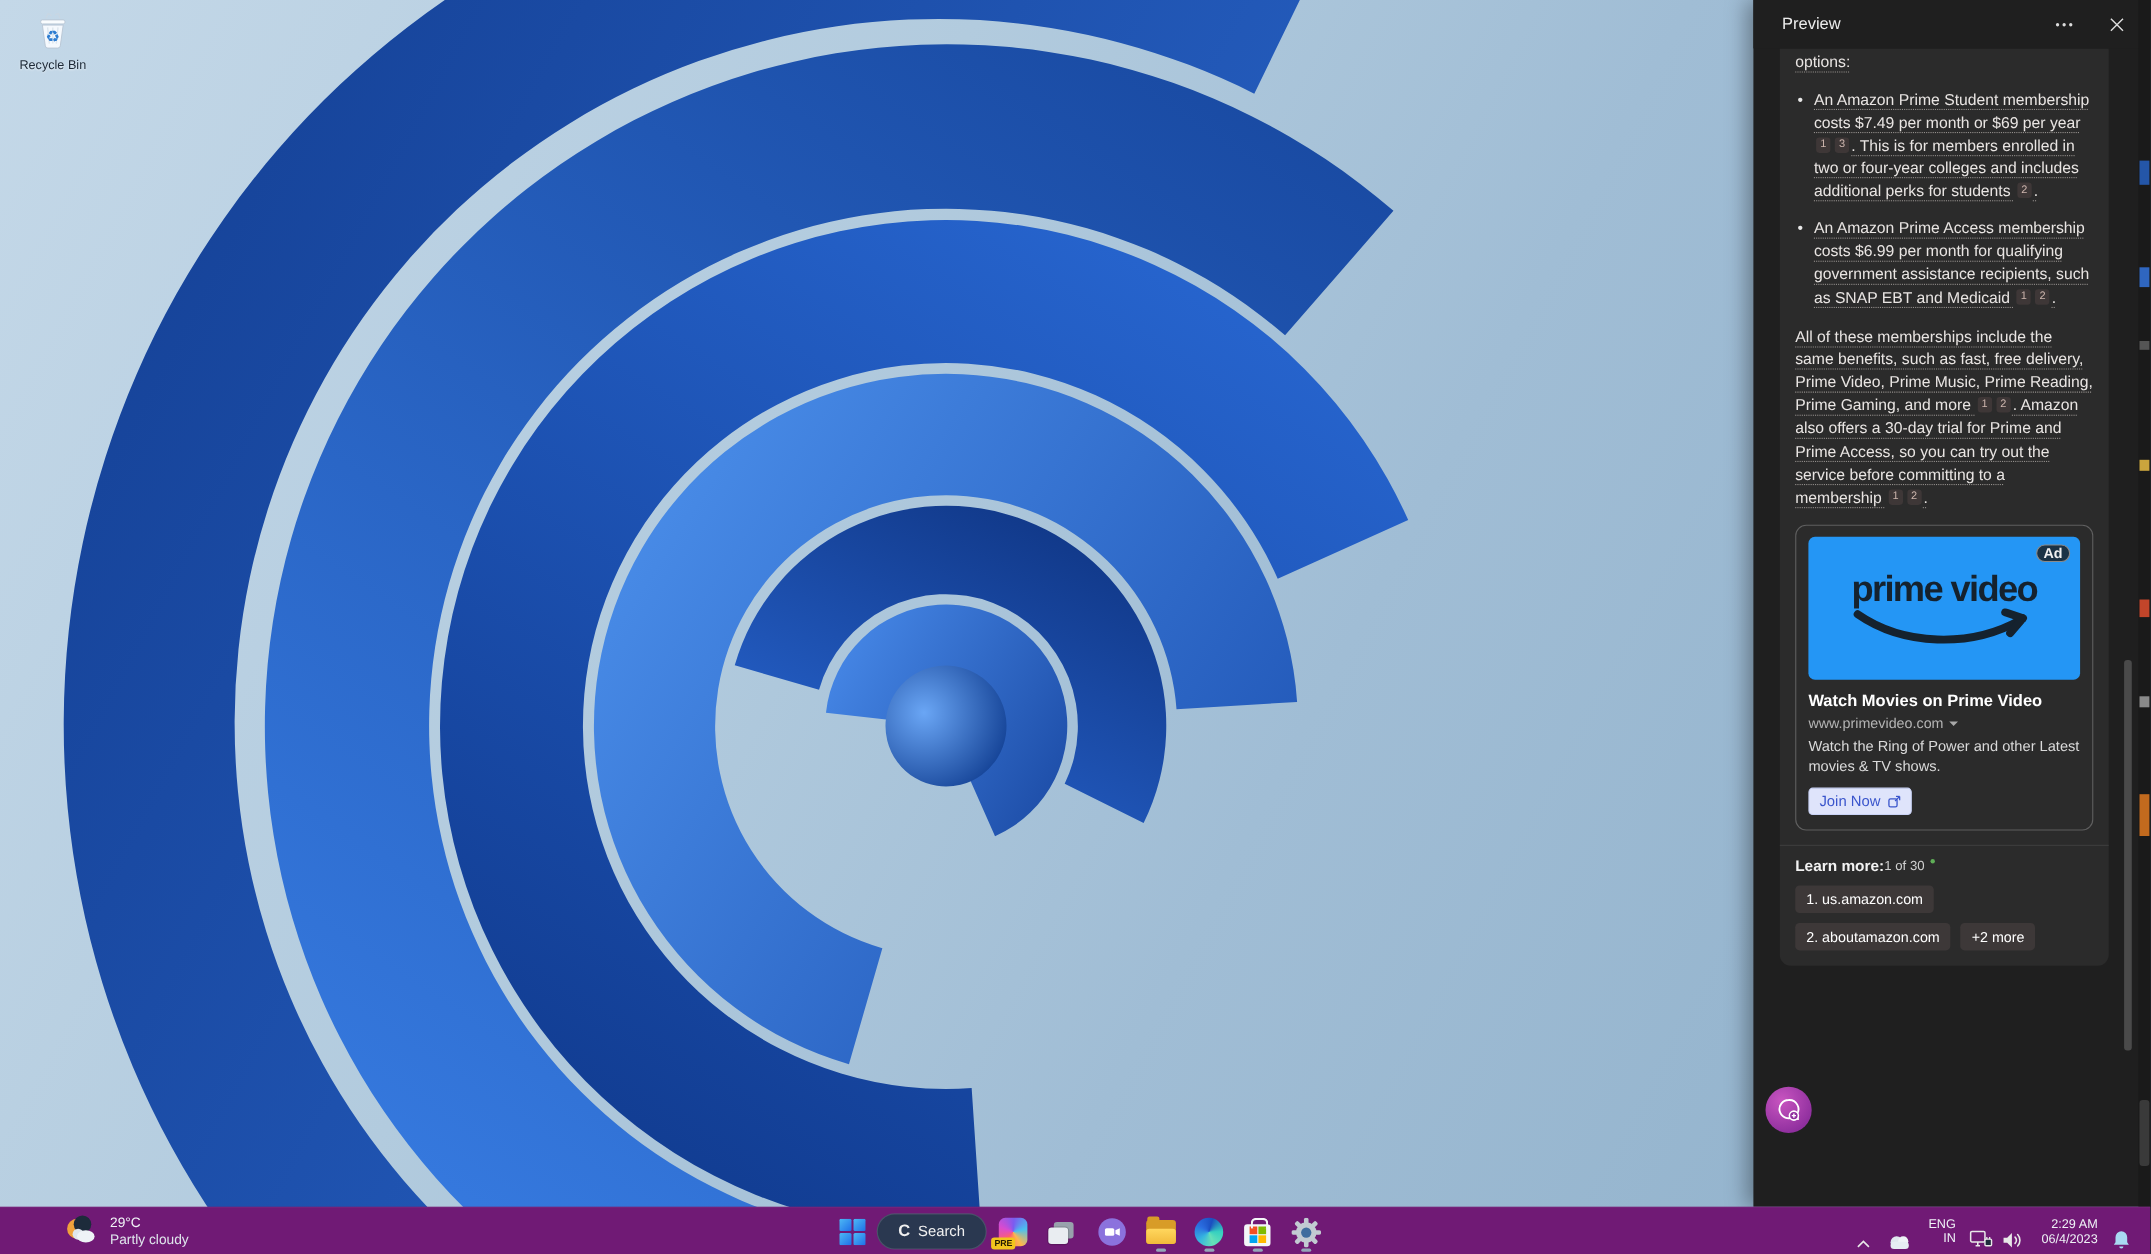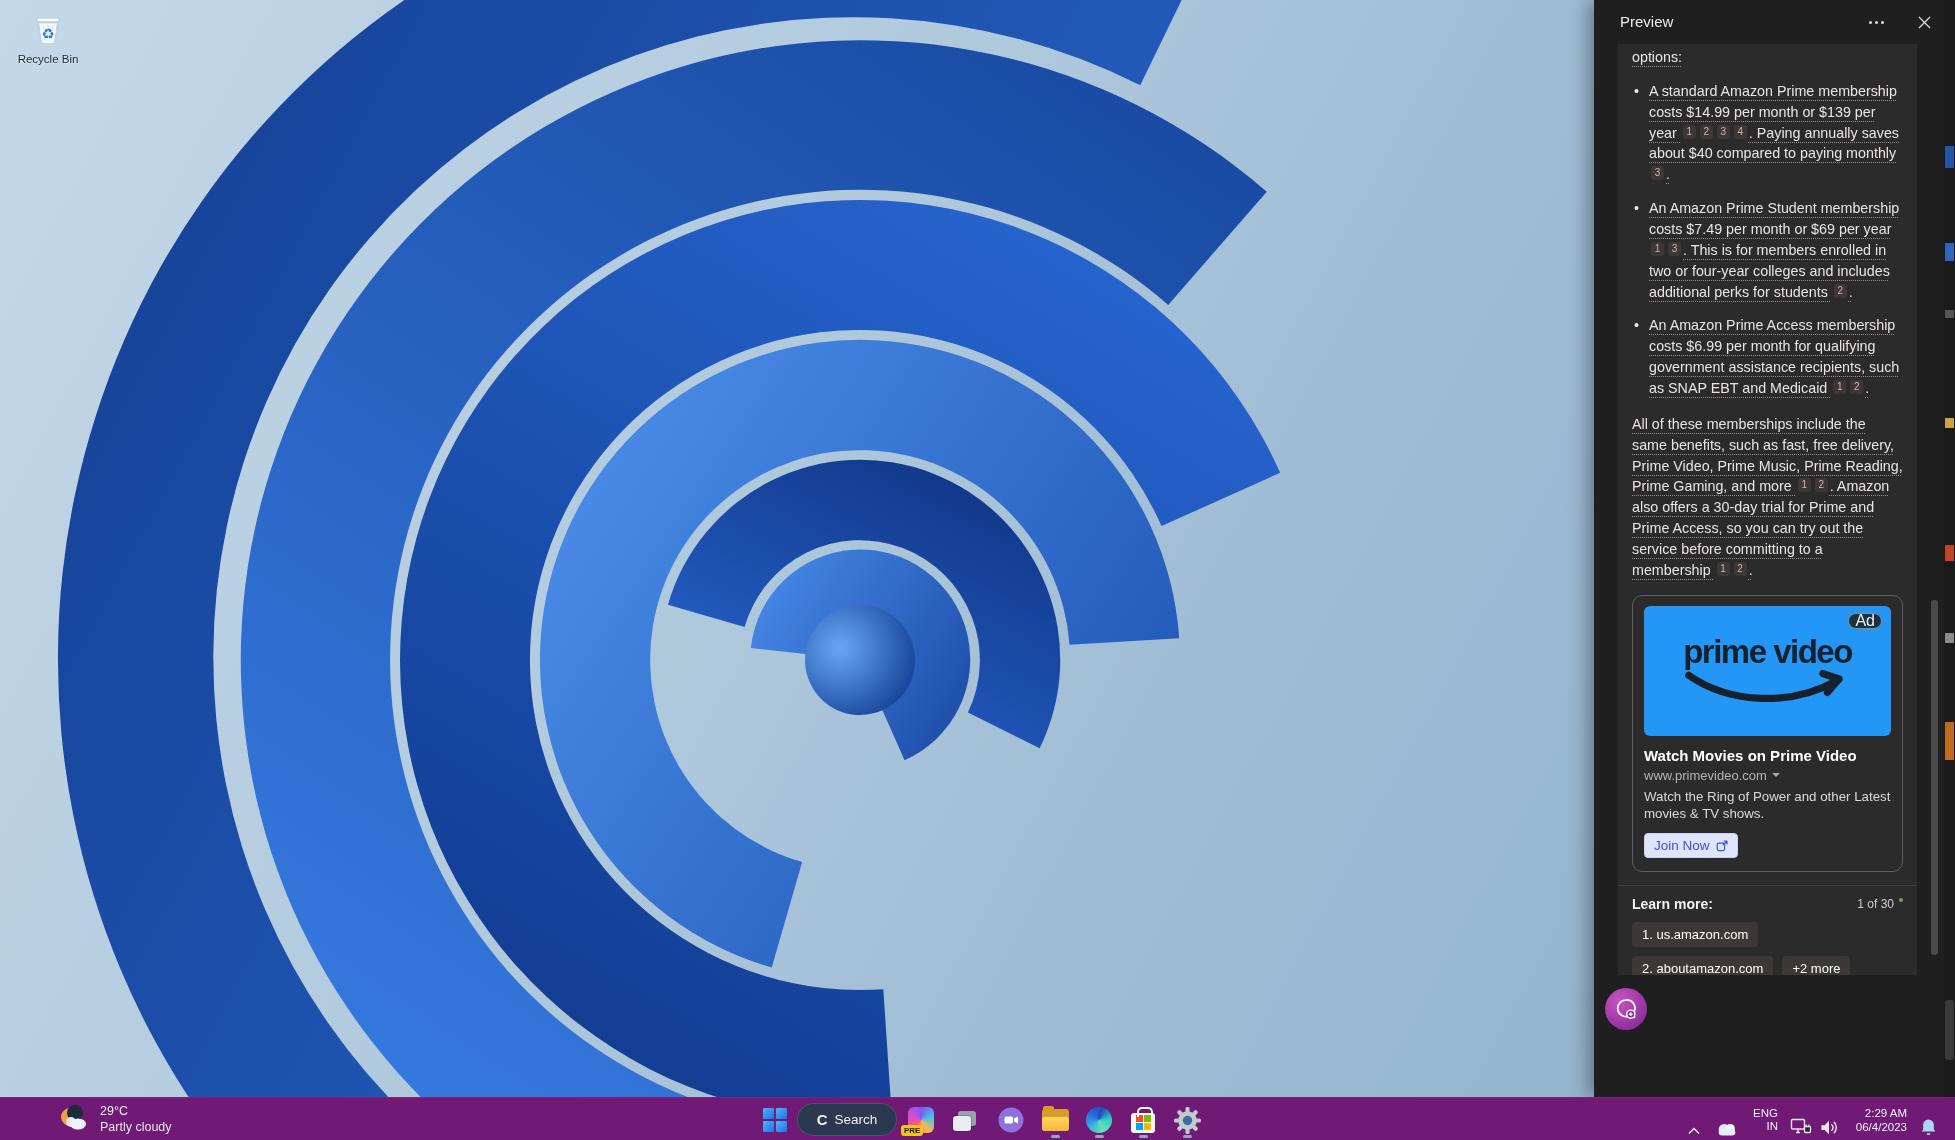--- a/index.html
+++ b/index.html
@@ -40,33 +40,33 @@
     text-decoration-thickness:1px;margin-top:47px;}
   .cite{display:inline-block;min-width:13px;text-align:center;font-size:10px;line-height:14px;
     background:#3e3737;color:#cdb6ae;border-radius:3px;margin:0 2px;padding:0 2px;
     vertical-align:3px;cursor:pointer;}
 
   
   .ad-card{margin-top:14px;border:1px solid #5f5f5f;border-radius:10px;padding:10px 11px 13px;}
   .ad-banner{position:relative;height:130px;border-radius:6px;background:#2496f5;
     display:flex;flex-direction:column;align-items:center;justify-content:center;cursor:pointer;}
   .ad-badge{position:absolute;top:7px;right:9px;background:rgba(25,25,25,.8);border:1px solid #8a8a8a;
-    color:#f0f0f0;font-size:16px;font-weight:normal;border-radius:8px;padding:1px 6px;line-height:12px;text-align:right;}
+    color:#f0f0f0;font-size:13px;font-weight:bold;border-radius:8px;padding:1px 6px;line-height:12px;text-align:right;}
   .ad-brand{font-size:33px;font-weight:bold;letter-spacing:-1.5px;color:#15222e;line-height:1;}
   .ad-smile{margin-top:2px;}
   .ad-headline{margin-top:11px;font-size:15px;font-weight:bold;color:#fff;cursor:pointer;}
   .ad-url{margin-top:4px;font-size:13px;color:#b4b4b4;display:flex;align-items:center;gap:5px;cursor:pointer;}
   .caret-down{width:0;height:0;border-left:4px solid transparent;border-right:4px solid transparent;
     border-top:4px solid #a8a8a8;display:inline-block;}
   .ad-desc{margin-top:5px;font-size:13.3px;line-height:1.3;color:#dadada;}
   .ad-cta{margin-top:11px;display:inline-flex;align-items:center;gap:6px;background:#dfe4fb;
     color:#3a55cc;font-size:13.5px;padding:4px 9px;border-radius:4px;cursor:pointer;border:1px solid #c9d2f5;}
 
   .bubble-divider{margin:13px -14px 10px;border-top:1px solid #3d3d3d;}
-  .lm-row{display:flex;justify-content:space-between;align-items:center;gap:24px;}
+  .lm-row{display:flex;align-items:center;}
   .lm-label{font-size:14px;font-weight:bold;color:#f2f2f2;}
   .lm-counter{font-size:12px;color:#cfcfcf;}
   .lm-counter::after{content:"";display:inline-block;width:4px;height:4px;border-radius:50%;
     background:#5fae57;margin-left:5px;vertical-align:6px;}
   .lm-links{margin-top:10px;display:flex;flex-wrap:wrap;gap:9px;}
   .chip{background:#3d3838;color:#ffffff;font-size:13px;padding:5px 10px;border-radius:4px;cursor:pointer;}
 
   
   .panel-scrollbar{position:absolute;left:337px;top:600px;width:7px;height:355px;
     background:#4a4a4a;border-radius:3px;cursor:grab;z-index:6;}
@@ -202,21 +202,20 @@
         <svg width="13" height="13" viewBox="0 0 13 13">
           <path d="M1 1 L12 12 M12 1 L1 12" stroke="#dcdcdc" stroke-width="1.3"></path>
         </svg>
       </div>
     </div>
 
     <div class="panel-body">
       <div class="bubble">
         <div>
             <div class="msg clipped"><span class="ctext">options:</span></div>
-            <div class="msg bullet"><span class="ctext">A standard Amazon Prime membership costs $14.99 per month or $139 per year </span><span class="cite">1</span><span class="cite">2</span><span class="cite">3</span><span class="cite">4</span><span class="ctext">. Paying annually saves about $40 compared to paying monthly </span><span class="cite">3</span><span class="ctext">.</span></div>
             <div class="msg bullet"><span class="ctext">An Amazon Prime Student membership costs $7.49 per month or $69 per year </span><span class="cite">1</span><span class="cite">3</span><span class="ctext">. This is for members enrolled in two or four-year colleges and includes additional perks for students </span><span class="cite">2</span><span class="ctext">.</span></div>
             <div class="msg bullet"><span class="ctext">An Amazon Prime Access membership costs $6.99 per month for qualifying government assistance recipients, such as SNAP EBT and Medicaid </span><span class="cite">1</span><span class="cite">2</span><span class="ctext">.</span></div>
             <div class="msg paragraph"><span class="ctext">All of these memberships include the same benefits, such as fast, free delivery, Prime Video, Prime Music, Prime Reading, Prime Gaming, and more </span><span class="cite">1</span><span class="cite">2</span><span class="ctext">. Amazon also offers a 30-day trial for Prime and Prime Access, so you can try out the service before committing to a membership </span><span class="cite">1</span><span class="cite">2</span><span class="ctext">.</span></div>
           </div>
 
         <div class="ad-card">
           <div class="ad-banner">
             <span class="ad-badge">Ad</span>
             <span class="ad-brand">prime video</span>
             <svg class="ad-smile" width="190" height="36" viewBox="0 0 200 40">

